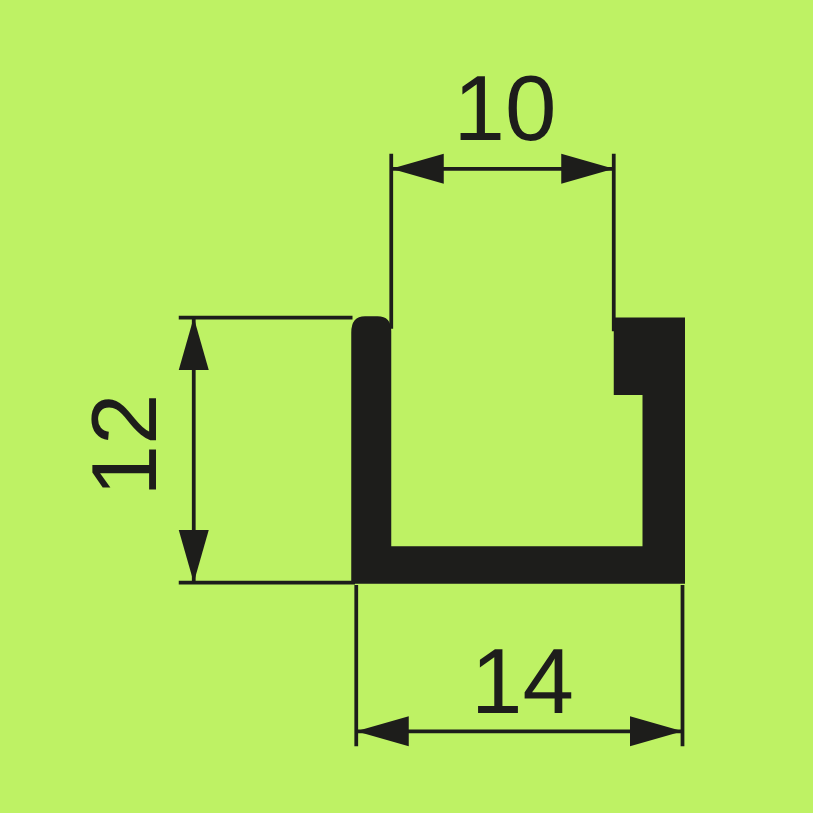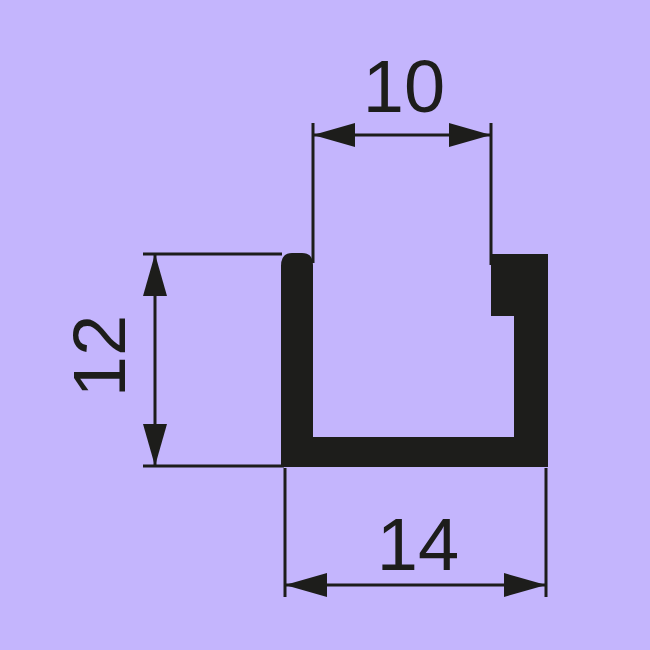--- a/index.html
+++ b/index.html
@@ -7,21 +7,21 @@
     padding: 0;
     width: 650px;
     height: 650px;
     background: #ffffff;
     overflow: hidden;
   }
   .canvas-wrap {
     position: relative;
     width: 650px;
     height: 650px;
-    background: #c4b5fd;
+    background: #bef264;
   }
   svg { display: block; }
   .ln {
     stroke: #1d1d1b;
     stroke-width: 3;
     fill: none;
   }
   .ah {
     fill: #1d1d1b;
     stroke: none;

